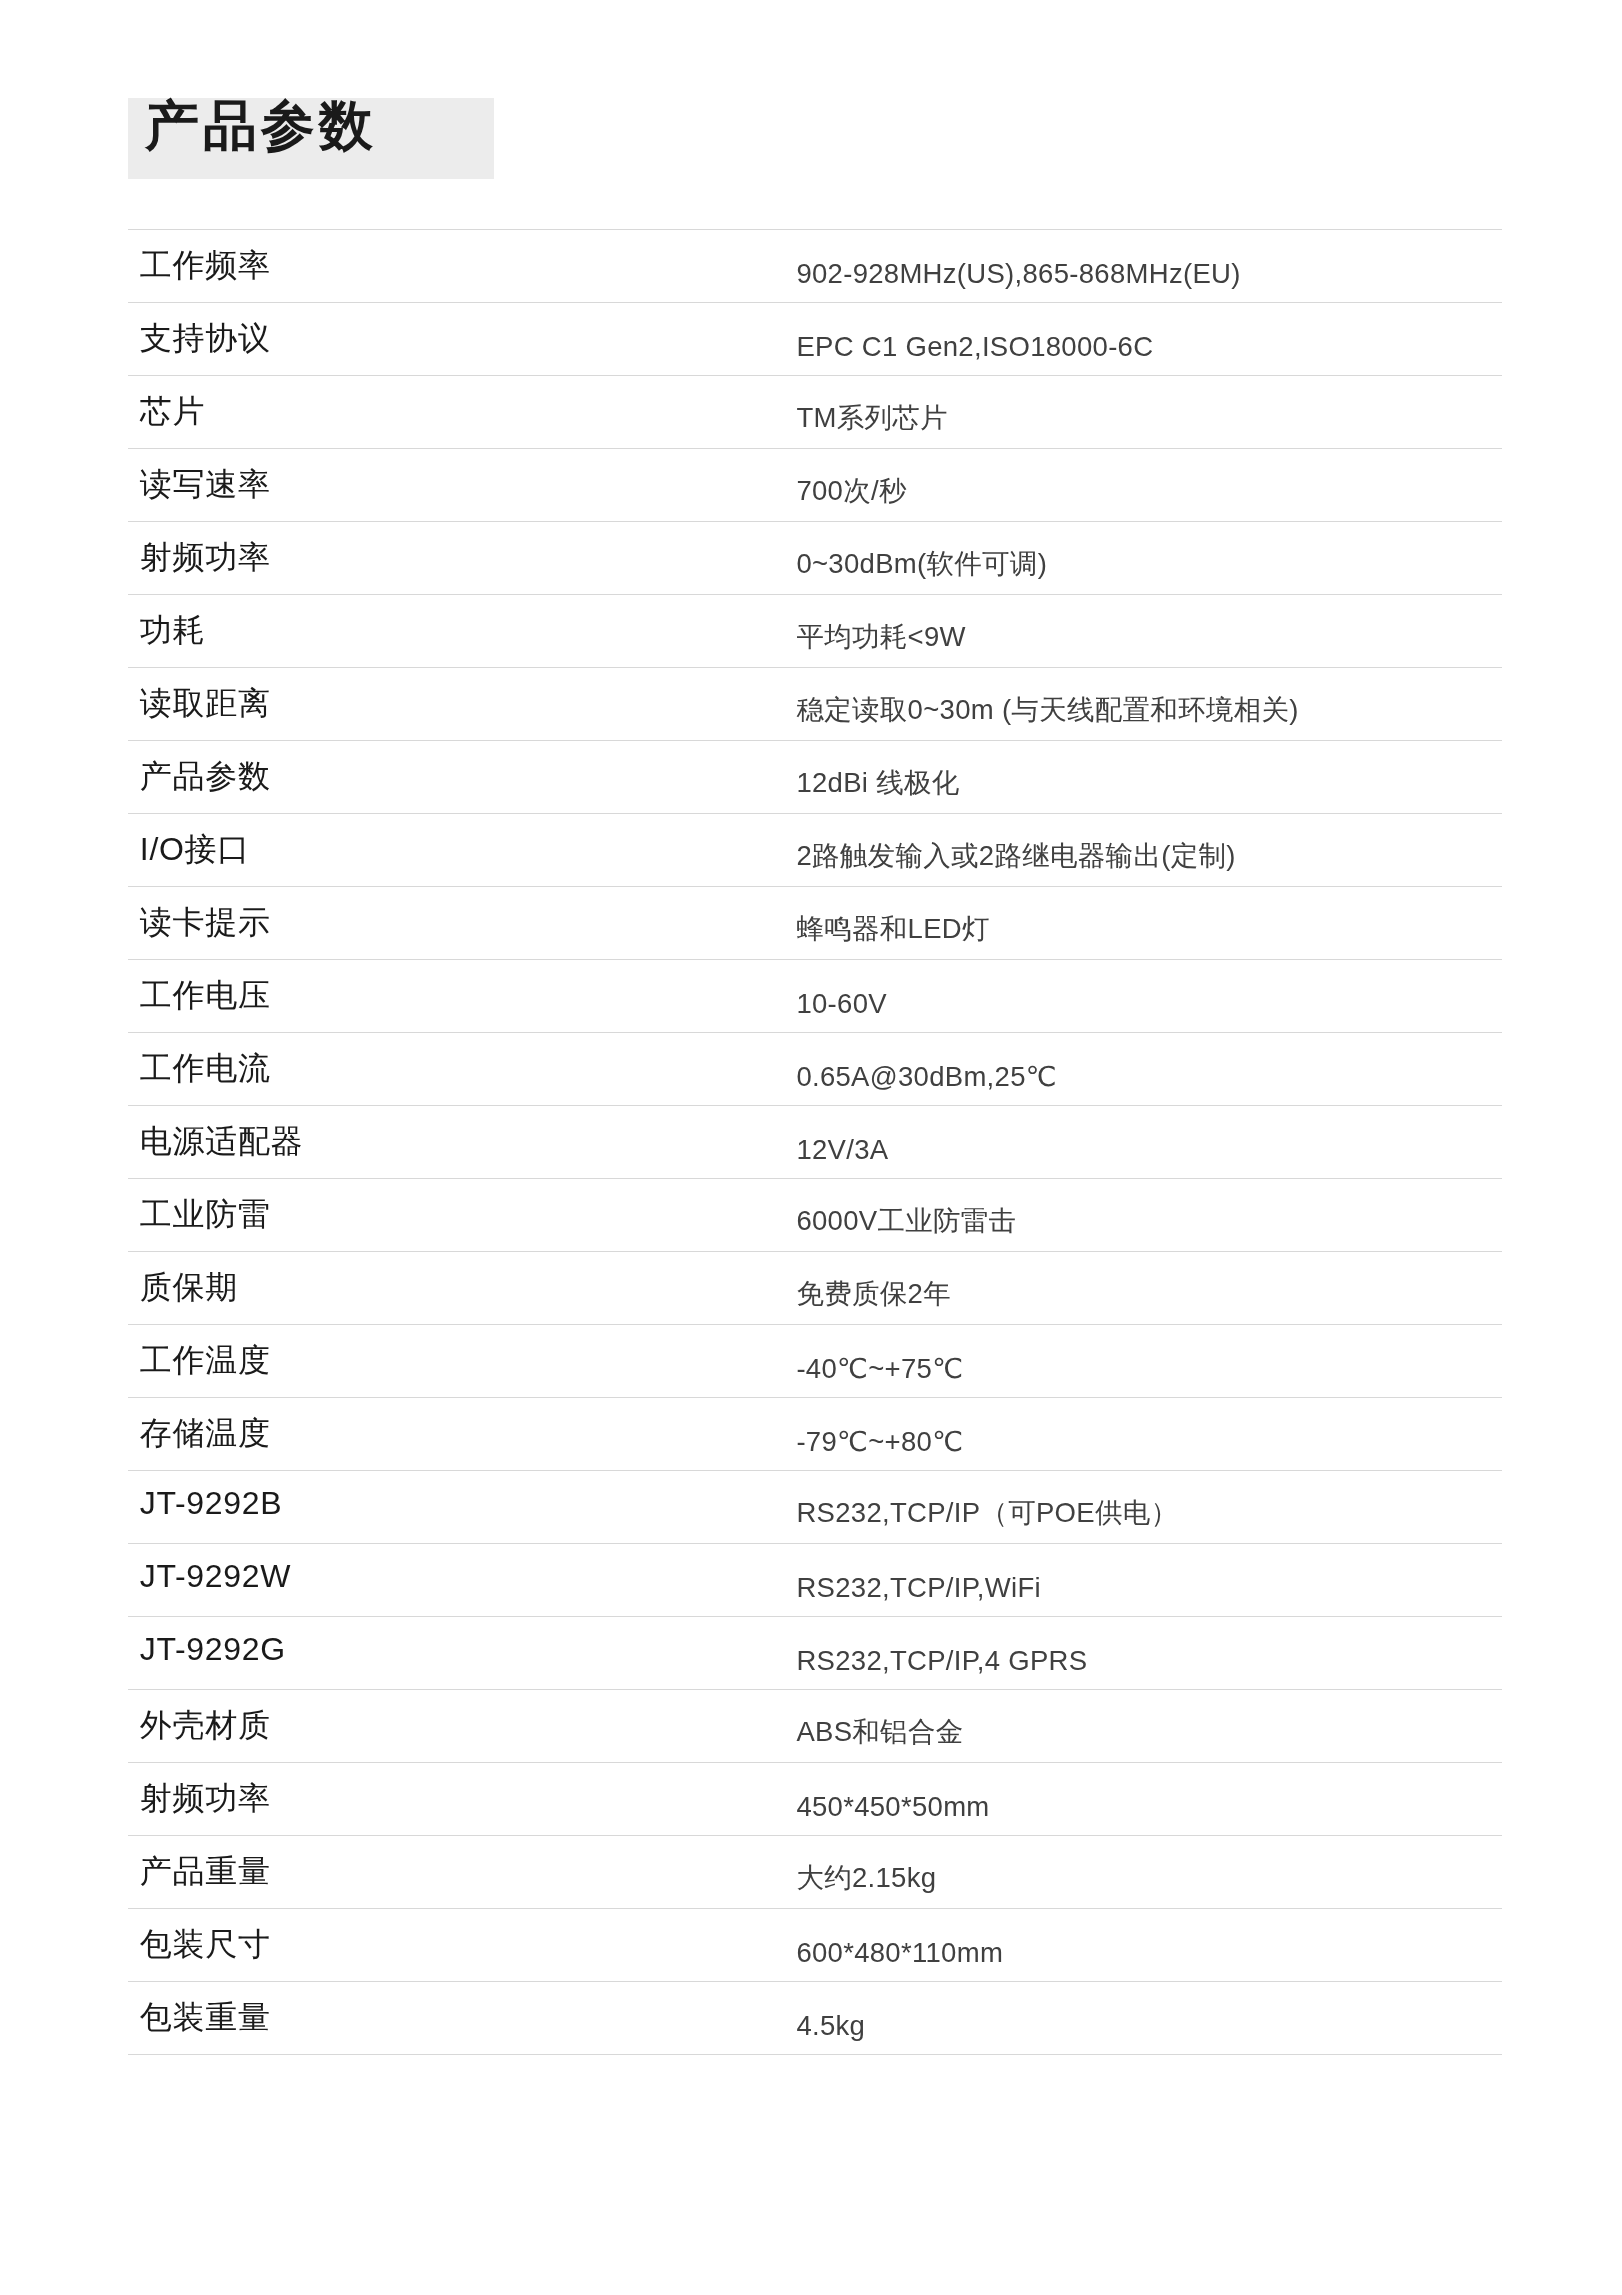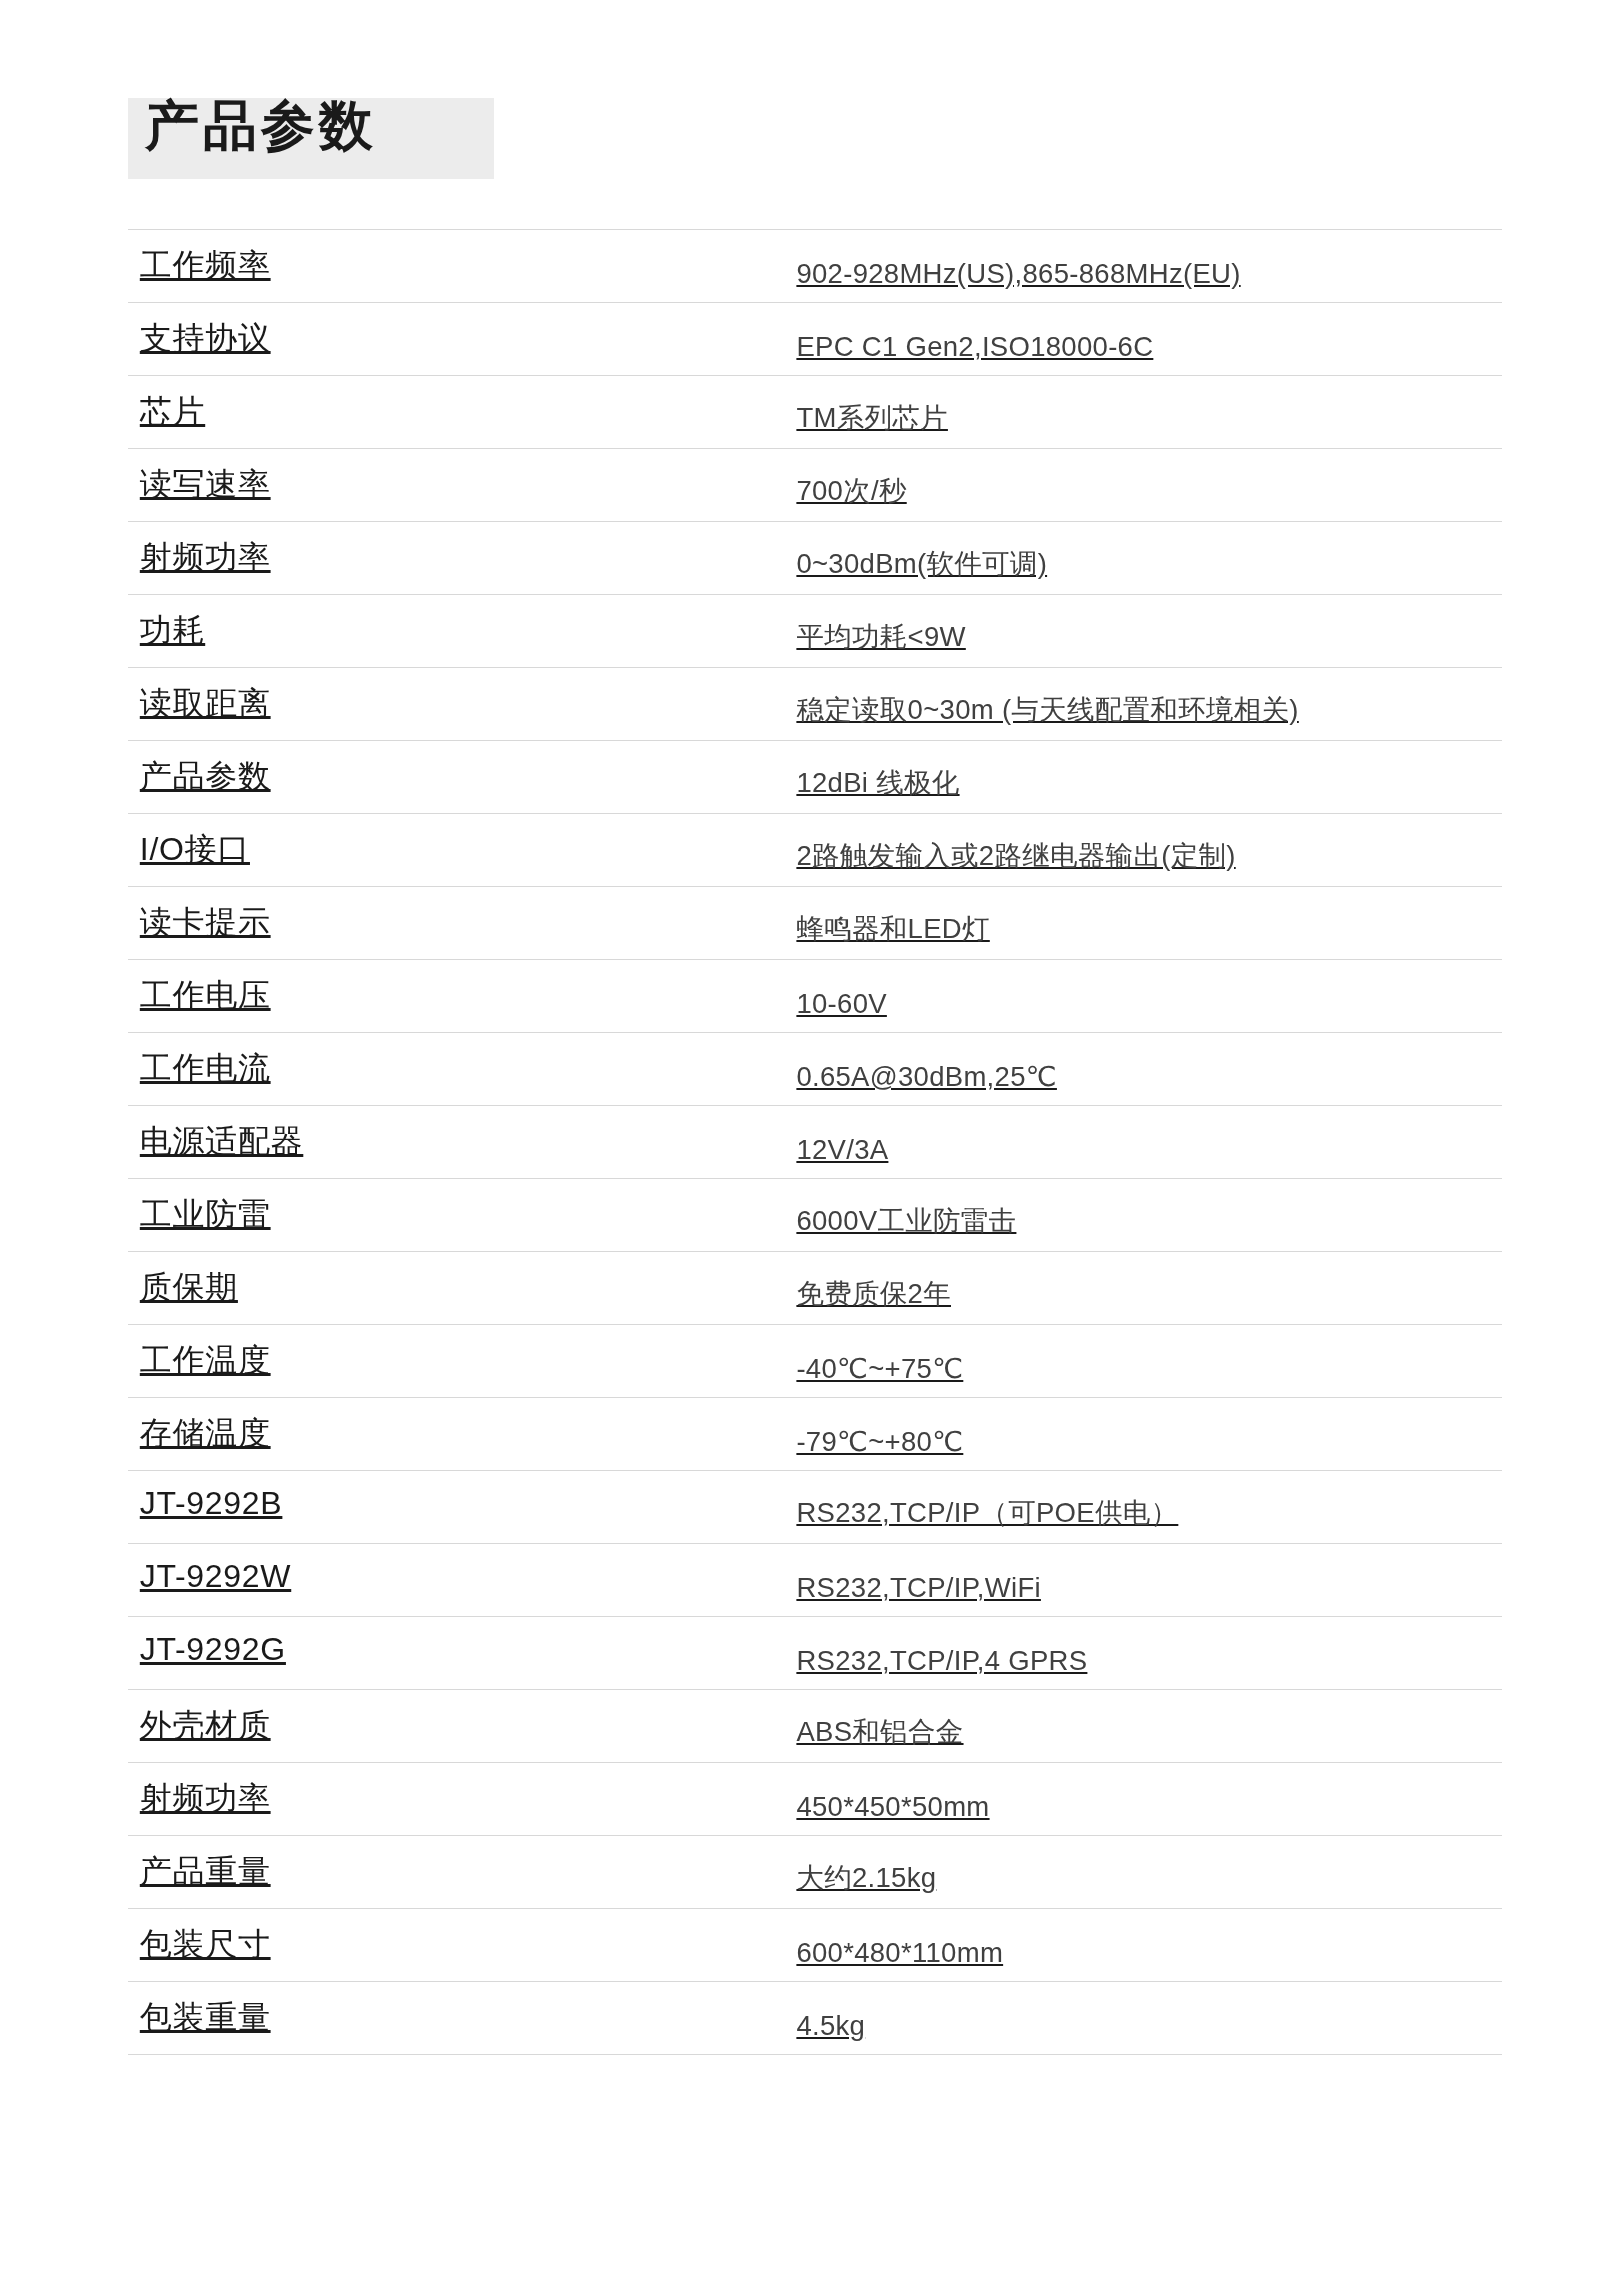--- a/index.html
+++ b/index.html
@@ -41,21 +41,20 @@
   }
   .spec-table {
     position: absolute;
     left: 128px;
     top: 229px;
     width: 1374px;
     border-collapse: collapse;
   }
   .spec-table tr {
     height: 73px;
-    text-decoration: underline;
   }
   .spec-table td {
     border-bottom: 1.3px solid #d8d8d8;
     vertical-align: middle;
     padding: 0;
   }
   .spec-table tr:first-child td {
     border-top: 1.3px solid #d8d8d8;
   }
   td.label {

